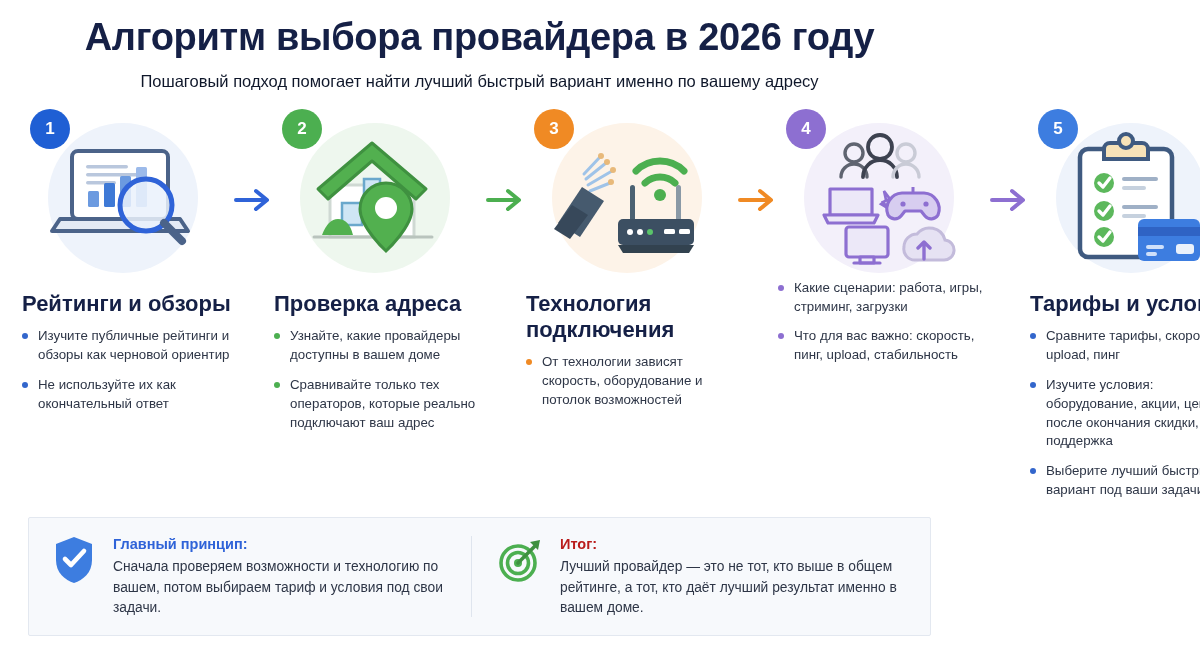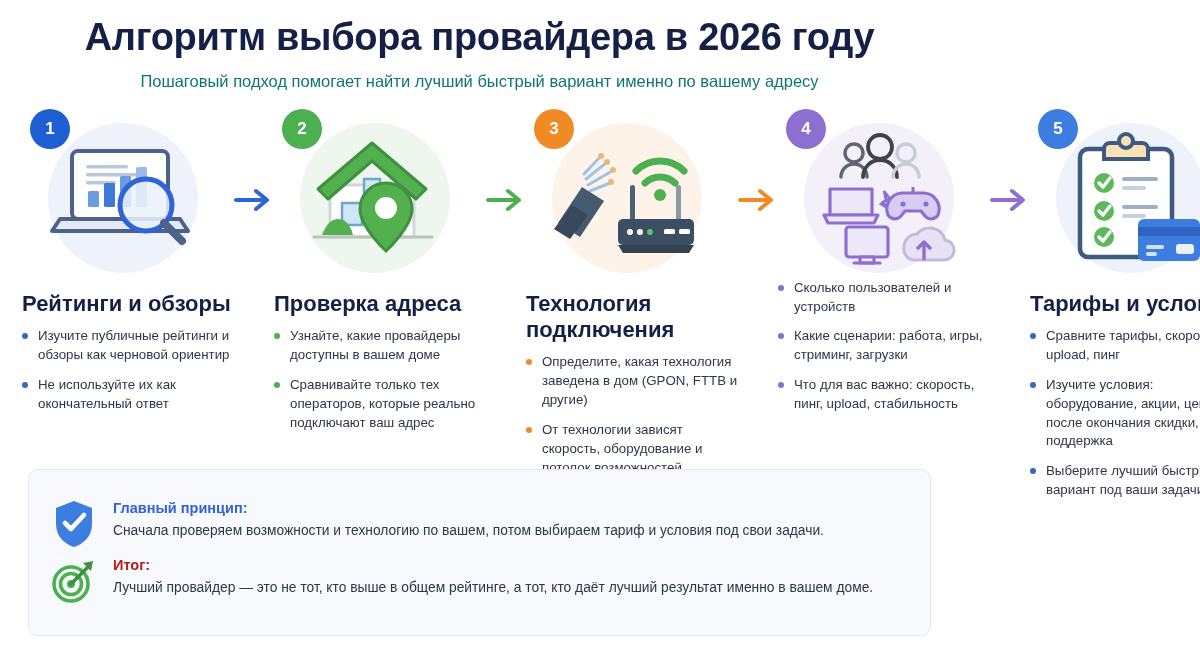--- a/index.html
+++ b/index.html
@@ -12,21 +12,21 @@
   }
   .page{position:relative;width:959px;height:658px;box-sizing:border-box;}
 
   
   .header{padding-top:16px;text-align:center;}
   .title{
     font-size:38px;font-weight:bold;color:#152046;
     letter-spacing:-0.3px;line-height:1.15;margin:0;
   }
   .subtitle{
-    margin:12px 0 0 0;font-size:16.5px;color:#0f766e;font-weight:400;
+    margin:12px 0 0 0;font-size:16.5px;color:#0f172a;font-weight:400;
   }
 
   
   .steps{
     display:flex;align-items:flex-start;
     padding:18px 22px 0 22px;box-sizing:border-box;
   }
   .step{width:212px;flex:0 0 212px;position:relative;}
   .arrow-cell{
     flex:1 1 auto;display:flex;align-items:flex-start;justify-content:center;
@@ -55,22 +55,22 @@
     font-size:13.3px;line-height:1.42;color:#2e3647;
   }
   .bullets li::before{
     content:"";position:absolute;left:0;top:6px;
     width:6px;height:6px;border-radius:50%;background:var(--bc,#3366cc);
   }
 
   
   .footer{
     position:absolute;left:28px;right:28px;bottom:22px;
-    background:#f7f9fc;border:1px solid #e3e8f0;border-radius:10px;
-    display:flex;align-items:stretch;padding:28px 22px;box-sizing:border-box;flex-direction:column;
+    background:#f7f9fc;border:1px solid #e3e8f0;border-radius:2px;
+    display:flex;align-items:stretch;padding:16px 22px;box-sizing:border-box;
   }
   .fcol{display:flex;gap:16px;align-items:flex-start;flex:1 1 50%;}
   .fdiv{width:1px;background:#dfe5ee;margin:2px 26px 2px 10px;flex:0 0 1px;}
   .fico{flex:0 0 46px;width:46px;height:52px;display:flex;align-items:center;justify-content:center;}
   .flabel{font-size:14.5px;font-weight:bold;margin:2px 0 5px 0;}
   .ftext{font-size:13.8px;line-height:1.5;color:#2e3647;}
 </style>
 </head>
 <body>
 
@@ -172,21 +172,20 @@
           <path d="M72 118 h76 l-5 8 h-66 Z" fill="#32424f"></path>
           <circle cx="84" cy="105" r="3" fill="#fff"></circle>
             <circle cx="94" cy="105" r="3" fill="#fff"></circle>
           <circle cx="104" cy="105" r="3" fill="#5ac46a"></circle>
           <rect x="118" y="102" width="11" height="5" rx="1.5" fill="#fff"></rect>
           <rect x="133" y="102" width="11" height="5" rx="1.5" fill="#fff"></rect>
         </svg>
       </div>
       <div class="step-title">Технология подключения</div>
       <ul class="bullets" style="--bc:#f08a24">
-        <li>Определите, какая технология заведена в дом (GPON, FTTB и другие)</li>
         <li>От технологии зависят скорость, оборудование и потолок возможностей</li>
       </ul>
     </div>
 
     <div class="arrow-cell">
       <svg width="40" height="26" viewBox="0 0 40 26">
           <path d="M2 13 H28 M22 4 L33 13 L22 22" fill="none" stroke="#f08a24" stroke-width="4" stroke-linecap="round" stroke-linejoin="round"></path>
         </svg>
     </div>
 
@@ -223,21 +222,20 @@
           <g fill="#ece8f8" stroke="#8d6fd1" stroke-width="3.2" stroke-linejoin="round">
             <rect x="48" y="100" width="42" height="30" rx="3"></rect>
             <path d="M62 130 h14 v6 h-14 Z"></path>
           </g>
           <line x1="56" y1="136" x2="82" y2="136" stroke="#8d6fd1" stroke-width="3.2" stroke-linecap="round"></line>
           <path d="M106 120 a13 13 0 0 1 13 -13 a16 16 0 0 1 28 6 a10 10 0 0 1 -2 20 h-28 a11 11 0 0 1 -11 -13 Z" fill="#e6e2f3" stroke="#c3bbdb" stroke-width="3"></path>
           <path d="M126 132 v-16 M120 121 l6 -6 l6 6" fill="none" stroke="#8d6fd1" stroke-width="3.4" stroke-linecap="round" stroke-linejoin="round"></path>
         </svg>
       </div>
       <ul class="bullets" style="--bc:#8d6fd1">
-        <li>Сколько пользователей и устройств</li>
         <li>Какие сценарии: работа, игры, стриминг, загрузки</li>
         <li>Что для вас важно: скорость, пинг, upload, стабильность</li>
       </ul>
     </div>
 
     <div class="arrow-cell">
       <svg width="40" height="26" viewBox="0 0 40 26">
           <path d="M2 13 H28 M22 4 L33 13 L22 22" fill="none" stroke="#8d6fd1" stroke-width="4" stroke-linecap="round" stroke-linejoin="round"></path>
         </svg>
     </div>

